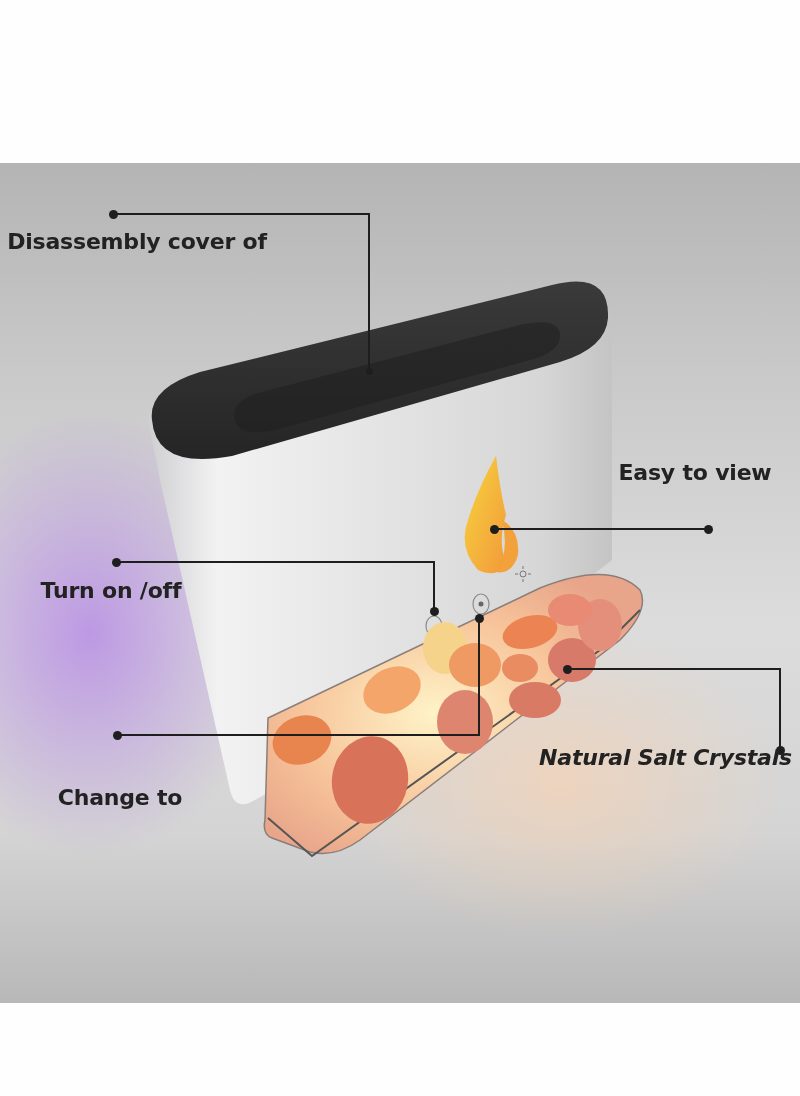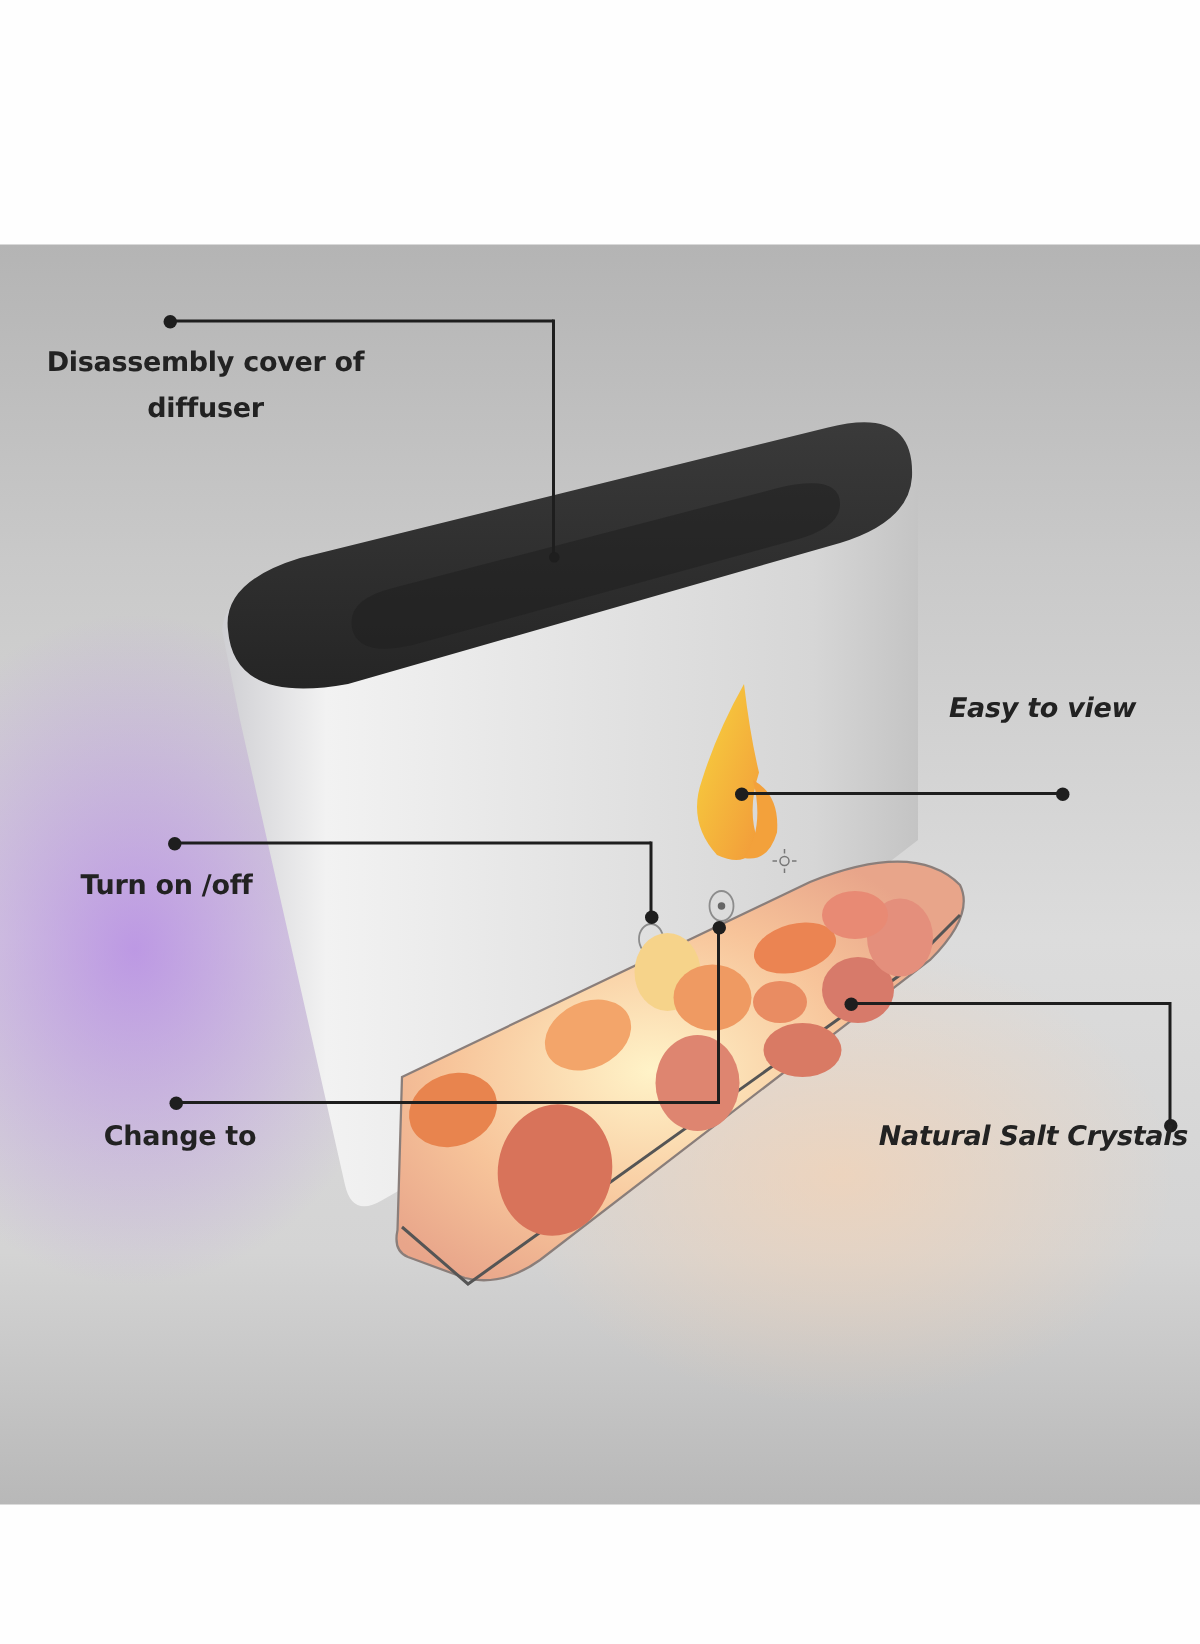--- a/index.html
+++ b/index.html
@@ -9,21 +9,21 @@
     .panel {
       position: absolute; left: 0; top: 163px; width: 800px; height: 840px;
       background:
         radial-gradient(ellipse 260px 320px at 90px 470px, rgba(178,130,230,0.75), rgba(178,130,230,0) 70%),
         radial-gradient(ellipse 320px 220px at 560px 620px, rgba(255,210,170,0.55), rgba(255,210,170,0) 70%),
         linear-gradient(180deg, #b4b4b4 0%, #c9c9c9 25%, #dcdcdc 55%, #d4d4d4 80%, #b8b8b8 100%);
       overflow: hidden;
     }
 
     .label {
-      position: absolute; color: #222; font-weight: bold; font-size: 18px;
+      position: absolute; color: #222; font-weight: bold; font-size: 22px;
       line-height: 31px; letter-spacing: -0.2px;
     }
     .label.center { text-align: center; }
     .label.right { text-align: right; }
 
     .line { position: absolute; background: #1e1e1e; }
     .dot {
       position: absolute; width: 9px; height: 9px; border-radius: 50%;
       background: #1e1e1e; margin-left: -4.5px; margin-top: -4.5px;
     }
@@ -92,43 +92,42 @@
       <ellipse cx="570" cy="610" rx="22" ry="16" fill="#e88a74"></ellipse>
     </g>
   </svg>
 
   <div class="dot" style="left:113px; top:51px;"></div>
   <div class="line" style="left:113px; top:50px; width:256px; height:2px;"></div>
   <div class="line" style="left:368px; top:50px; width:2px; height:158px;"></div>
   <div class="dot" style="left:369px; top:208px; width:7px; height:7px; margin-left:-3.5px; margin-top:-3.5px;"></div>
   <div class="label center" style="left:6px; top:63px; width:262px;">
     <div>Disassembly cover of</div>
-    <div>diffuser</div>
   </div>
 
-  <div class="label center" style="left:600px; top:294px; width:190px;font-style:italic;">
+  <div class="label center" style="left:600px; top:294px; width:190px;">
     <div>Easy to view</div>
   </div>
   <div class="dot" style="left:708px; top:366px;"></div>
   <div class="line" style="left:494px; top:365px; width:214px; height:2px;"></div>
   <div class="dot" style="left:494px; top:366px;"></div>
 
   <div class="dot" style="left:116px; top:399px;"></div>
   <div class="line" style="left:116px; top:398px; width:318px; height:2px;"></div>
   <div class="line" style="left:433px; top:398px; width:2px; height:50px;"></div>
   <div class="dot" style="left:434px; top:448px;"></div>
   <div class="label center" style="left:26px; top:412px; width:170px;">
     <div>Turn on /off</div>
   </div>
 
   <div class="dot" style="left:117px; top:572px;"></div>
   <div class="line" style="left:117px; top:571px; width:363px; height:2px;"></div>
   <div class="line" style="left:478px; top:455px; width:2px; height:118px;"></div>
   <div class="dot" style="left:479px; top:455px;"></div>
-  <div class="label center" style="left:6px; top:579px; width:228px;">
+  <div class="label center" style="left:6px; top:619px; width:228px;">
     <div>Change to</div>
   </div>
 
   <div class="dot" style="left:567px; top:506px;"></div>
   <div class="line" style="left:567px; top:505px; width:213px; height:2px;"></div>
   <div class="line" style="left:779px; top:505px; width:2px; height:82px;"></div>
   <div class="dot" style="left:780px; top:587px;"></div>
   <div class="label right" style="left:530px; top:579px; width:262px;font-style:italic;">
     <div>Natural Salt Crystals</div>
   </div>

